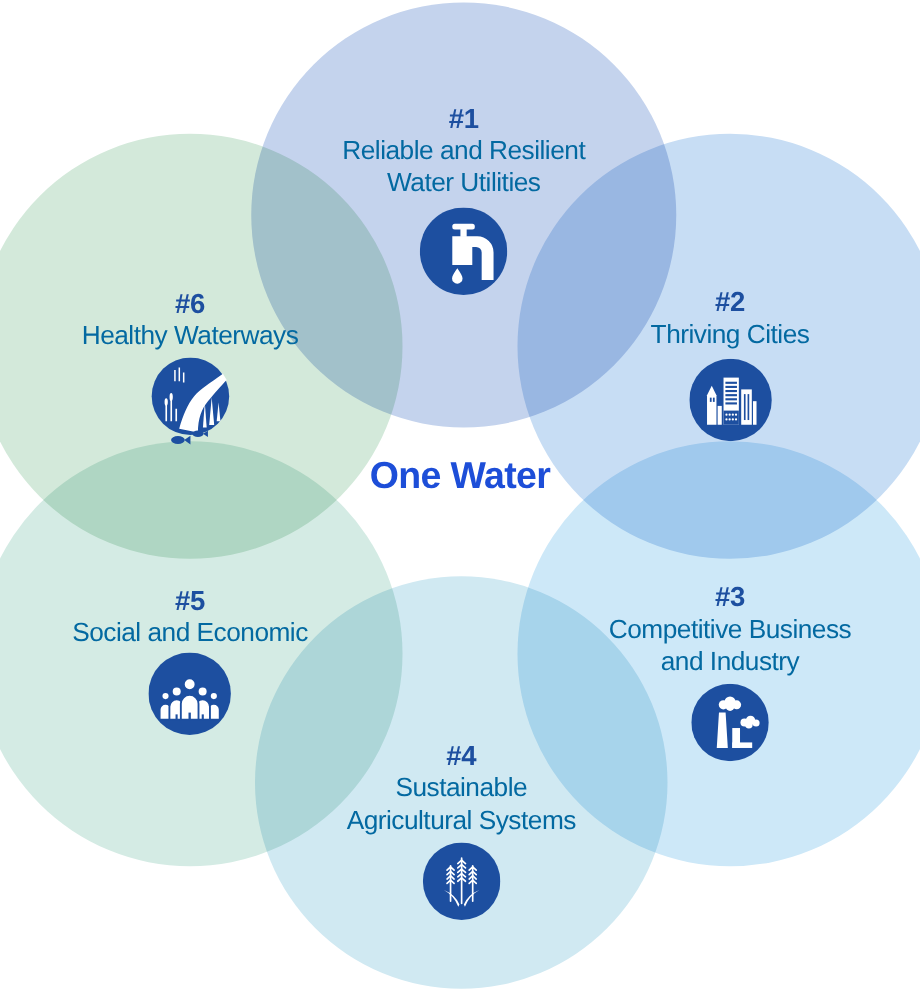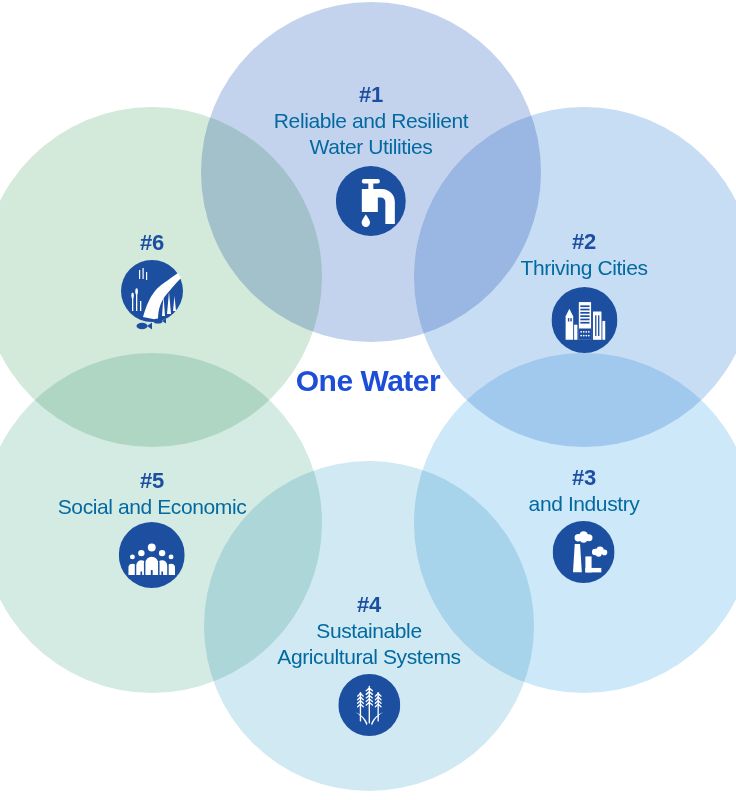--- a/index.html
+++ b/index.html
@@ -91,20 +91,21 @@
         <circle class="iw" cx="34.2" cy="51.5" r="0.95"></circle>
       <circle class="iw" cx="36.9" cy="51.5" r="0.95"></circle>
         <circle class="iw" cx="39.6" cy="51.5" r="0.95"></circle>
       <rect class="ib" x="46.3" y="30" width="1.4" height="22"></rect>
       <rect class="ib" x="49.4" y="30" width="1.4" height="22"></rect>
     </svg>
   </div>
 
   <div class="group g3">
     <div class="num">#3</div>
+    <div class="t">Competitive Business</div>
     <div class="t">and Industry</div>
     <svg class="icon" viewBox="0 0 70 70">
       <circle class="ibg" cx="35" cy="35" r="35"></circle>
       <path class="iw" d="M23 58 L25 26 H31 L33 58 Z"></path>
       <rect class="iw" x="37" y="40" width="7" height="18"></rect>
       <rect class="iw" x="37" y="53" width="18" height="5"></rect>
       <circle class="iw" cx="29" cy="19" r="4.2"></circle>
         <circle class="iw" cx="35" cy="16.5" r="5"></circle>
       <circle class="iw" cx="41" cy="19" r="4"></circle>
         <circle class="iw" cx="35" cy="20.5" r="4"></circle>
@@ -162,20 +163,21 @@
           <path d="M27.5 57 v-13.5 a7.5 7.5 0 0 1 15 0 V57 Z"></path>
       </g>
       <rect class="ib" x="34" y="51" width="2" height="6"></rect>
       <rect class="ib" x="23" y="52.5" width="1.8" height="4.5"></rect>
       <rect class="ib" x="45.2" y="52.5" width="1.8" height="4.5"></rect>
     </svg>
   </div>
 
   <div class="group g6">
     <div class="num">#6</div>
+    <div class="t">Healthy Waterways</div>
     <svg class="icon" viewBox="0 0 64 74">
       <circle class="ibg" cx="32" cy="31" r="31"></circle>
       <path class="iw" d="M58 13 C47 21 40 25 35 31 C30 37 26 46 23 57 L38 60 C38 49 41 41 46 35 C51 29 57 22 61 18 Z"></path>
       <rect class="iw" x="19" y="10" width="1.2" height="9"></rect>
       <rect class="iw" x="22.5" y="8" width="1.2" height="11"></rect>
       <rect class="iw" x="26" y="12" width="1.2" height="8"></rect>
       <rect class="iw" x="12" y="38" width="1.3" height="13"></rect>
         <ellipse class="iw" cx="12.6" cy="35.5" rx="1.3" ry="3"></ellipse>
       <rect class="iw" x="16" y="34" width="1.3" height="17"></rect>
         <ellipse class="iw" cx="16.6" cy="31.5" rx="1.3" ry="3.2"></ellipse>

